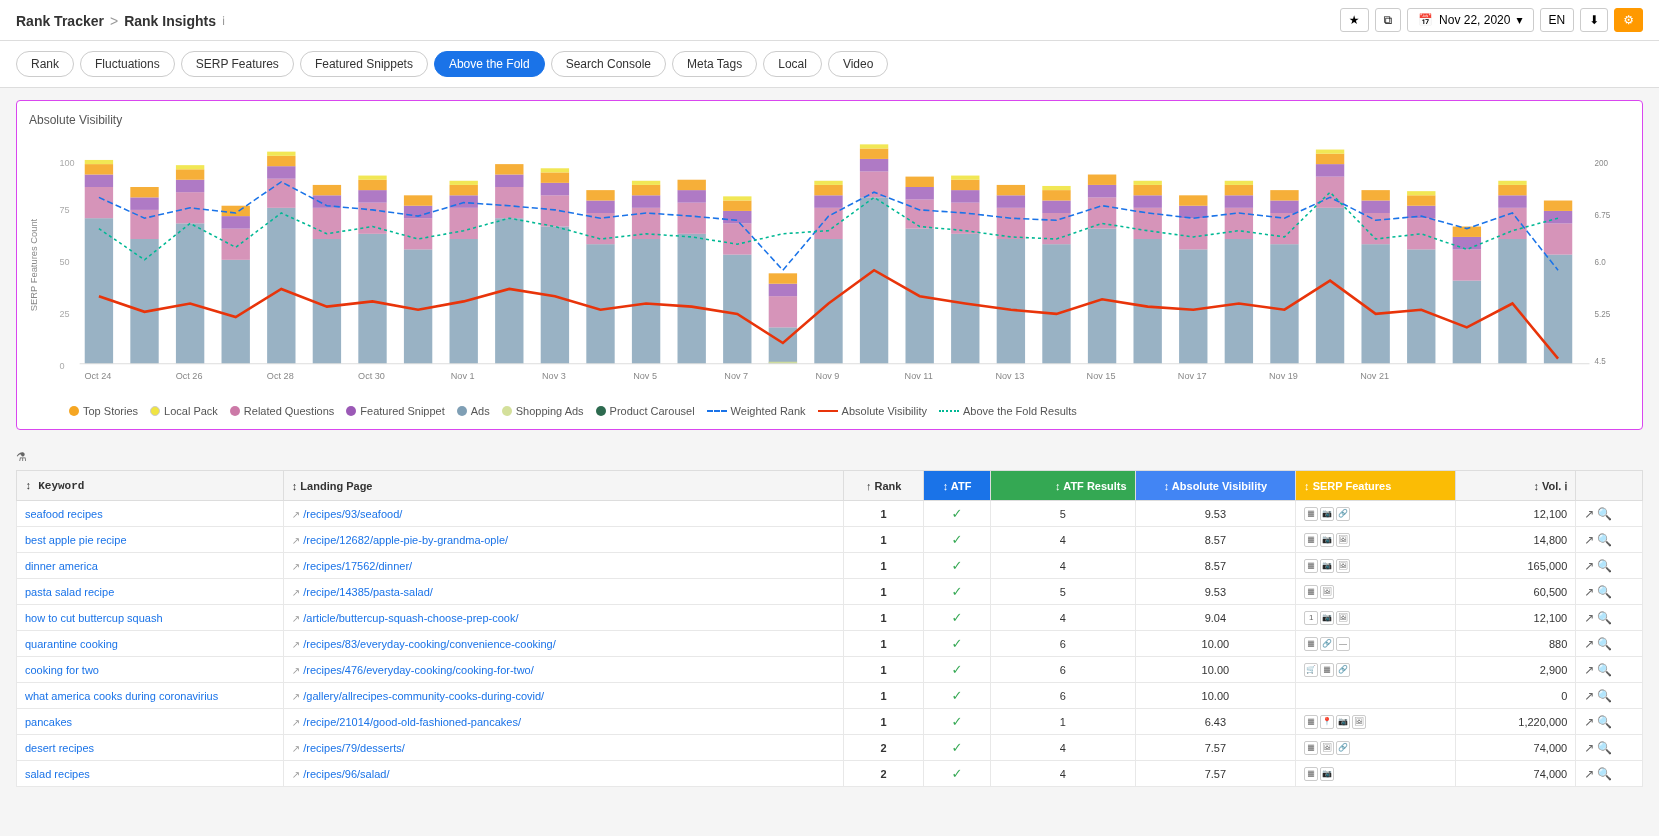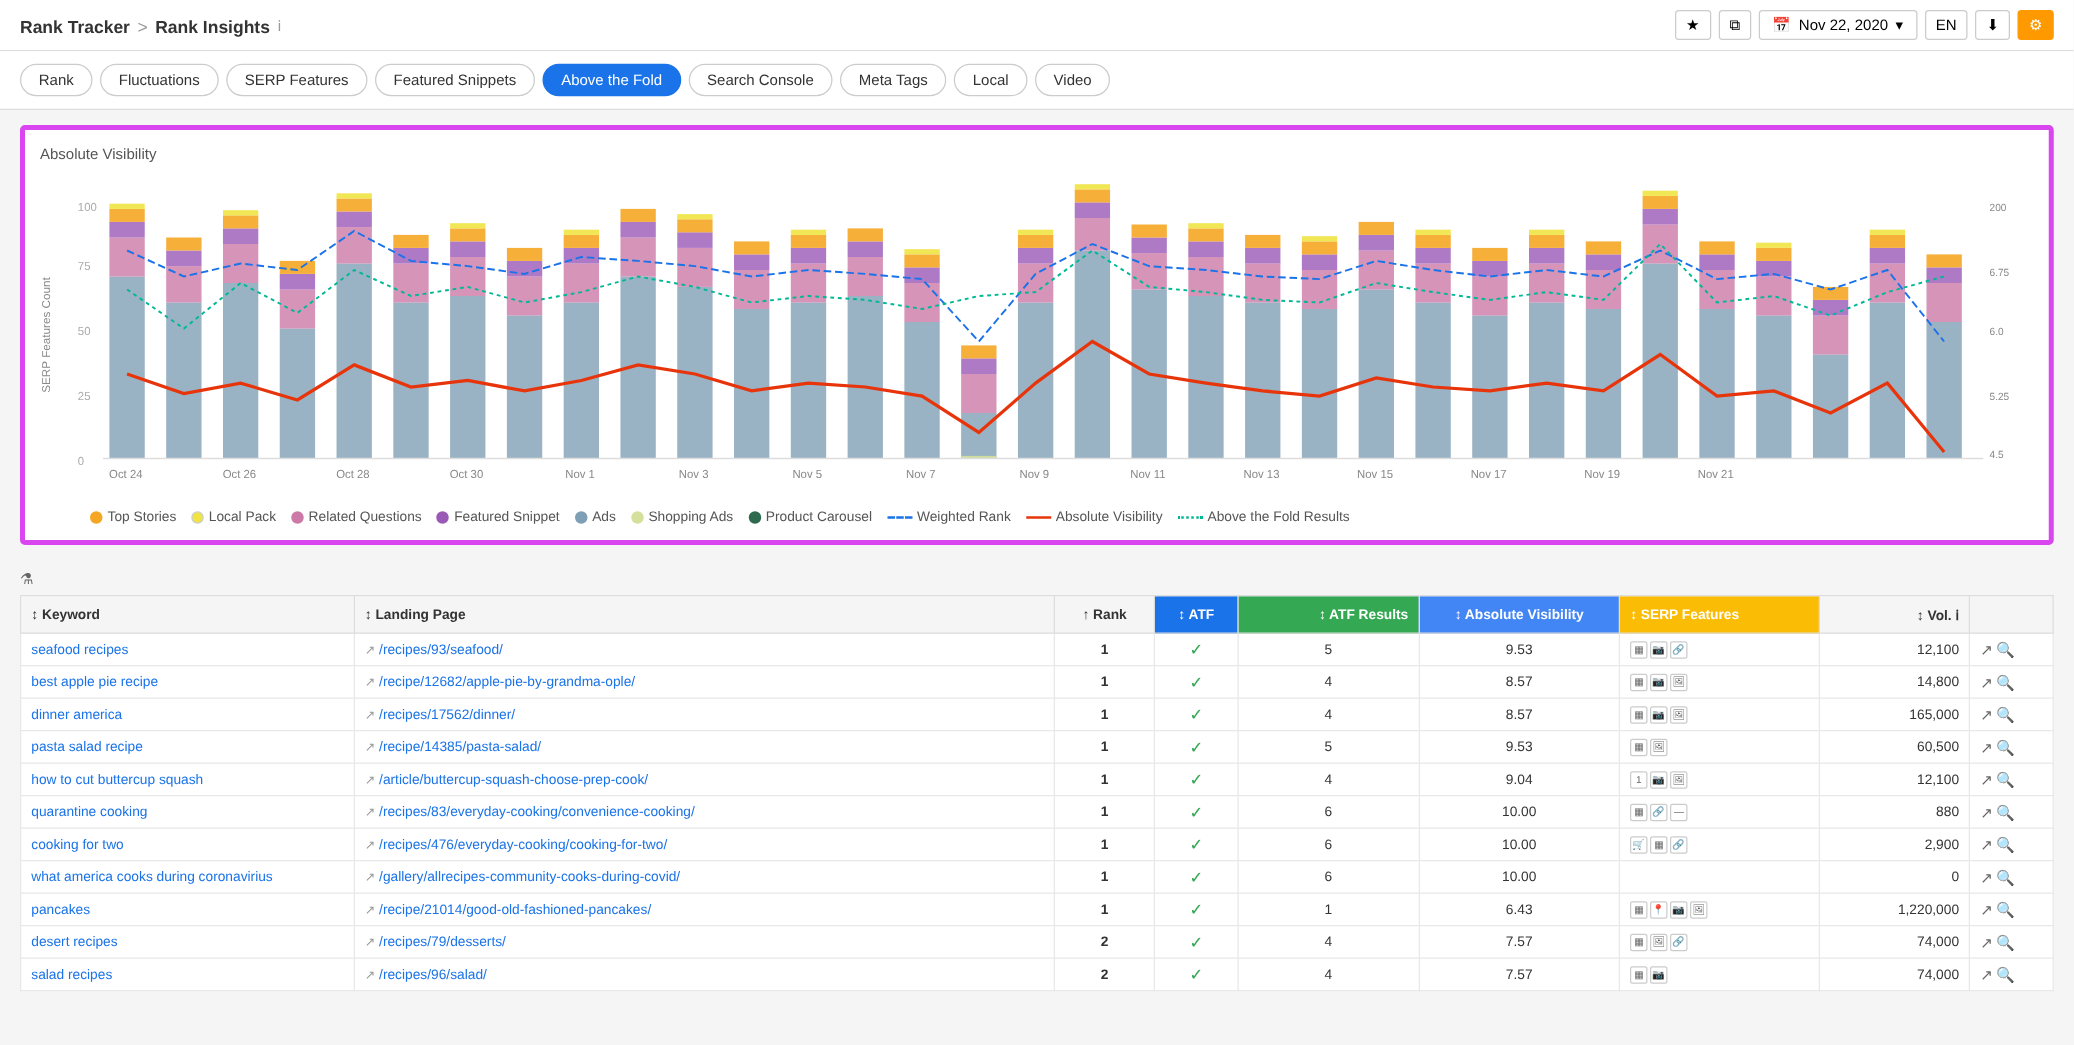--- a/index.html
+++ b/index.html
@@ -11,21 +11,21 @@
     .header-btn { border: 1px solid #ccc; background: #fff; border-radius: 3px; padding: 4px 8px; cursor: pointer; font-size: 12px; display: flex; align-items: center; gap: 4px; }
     .header-btn.active { background: #f90; color: #fff; border-color: #f90; }
     .date-btn { border: 1px solid #ccc; background: #fff; border-radius: 3px; padding: 4px 10px; cursor: pointer; font-size: 12px; display: flex; align-items: center; gap: 6px; }
 
     
     .nav-tabs { display: flex; align-items: center; gap: 6px; padding: 10px 16px; background: #fff; border-bottom: 1px solid #ddd; }
     .nav-tab { border: 1px solid #ccc; border-radius: 20px; padding: 5px 14px; cursor: pointer; font-size: 12px; background: #fff; color: #333; white-space: nowrap; }
     .nav-tab.active { background: #1a73e8; color: #fff; border-color: #1a73e8; }
 
     
-    .chart-section { margin: 12px 16px; background: #fff; border: 4px solid #d946ef; border-radius: 4px; padding: 12px; }
+    .chart-section { margin: 12px 16px; background: #fff; border: 1px solid #d946ef; border-radius: 4px; padding: 12px; }
     .chart-title { font-size: 12px; color: #555; margin-bottom: 8px; }
     .chart-area { position: relative; width: 100%; height: 260px; }
     .chart-svg { width: 100%; height: 100%; }
 
     
     .legend { display: flex; flex-wrap: wrap; gap: 12px; margin-top: 10px; padding-left: 40px; }
     .legend-item { display: flex; align-items: center; gap: 4px; font-size: 11px; color: #555; }
     .legend-dot { width: 10px; height: 10px; border-radius: 50%; flex-shrink: 0; }
     .legend-line { width: 20px; height: 2px; flex-shrink: 0; }
     .legend-dash { width: 20px; height: 2px; flex-shrink: 0; border-top: 2px dashed; }
@@ -397,21 +397,21 @@
 </div>
 
 <div class="results-section">
   <div class="results-header">
     <div style="cursor:pointer;color:#666;">⚗</div>
   </div>
 
   <table class="data-table">
     <thead>
       <tr>
-        <th style="width:200px;">↕ Keyword</th>
+        <th style="width:200px;font-family:Liberation Mono, monospace;">↕ Keyword</th>
         <th style="width:420px;">↕ Landing Page</th>
         <th style="width:60px;text-align:center;">↑ Rank</th>
         <th class="atf" style="width:50px;text-align:center;">↕ ATF</th>
         <th class="atf-results" style="width:80px;text-align:right;padding-left:28px;">↕ ATF Results</th>
         <th class="abs-vis" style="width:120px;text-align:center;">↕ Absolute Visibility</th>
         <th class="serp-feat" style="width:120px;">↕ SERP Features</th>
         <th style="width:90px;text-align:right;">↕ Vol. ℹ</th>
         <th style="width:50px;"></th>
       </tr>
     </thead>

